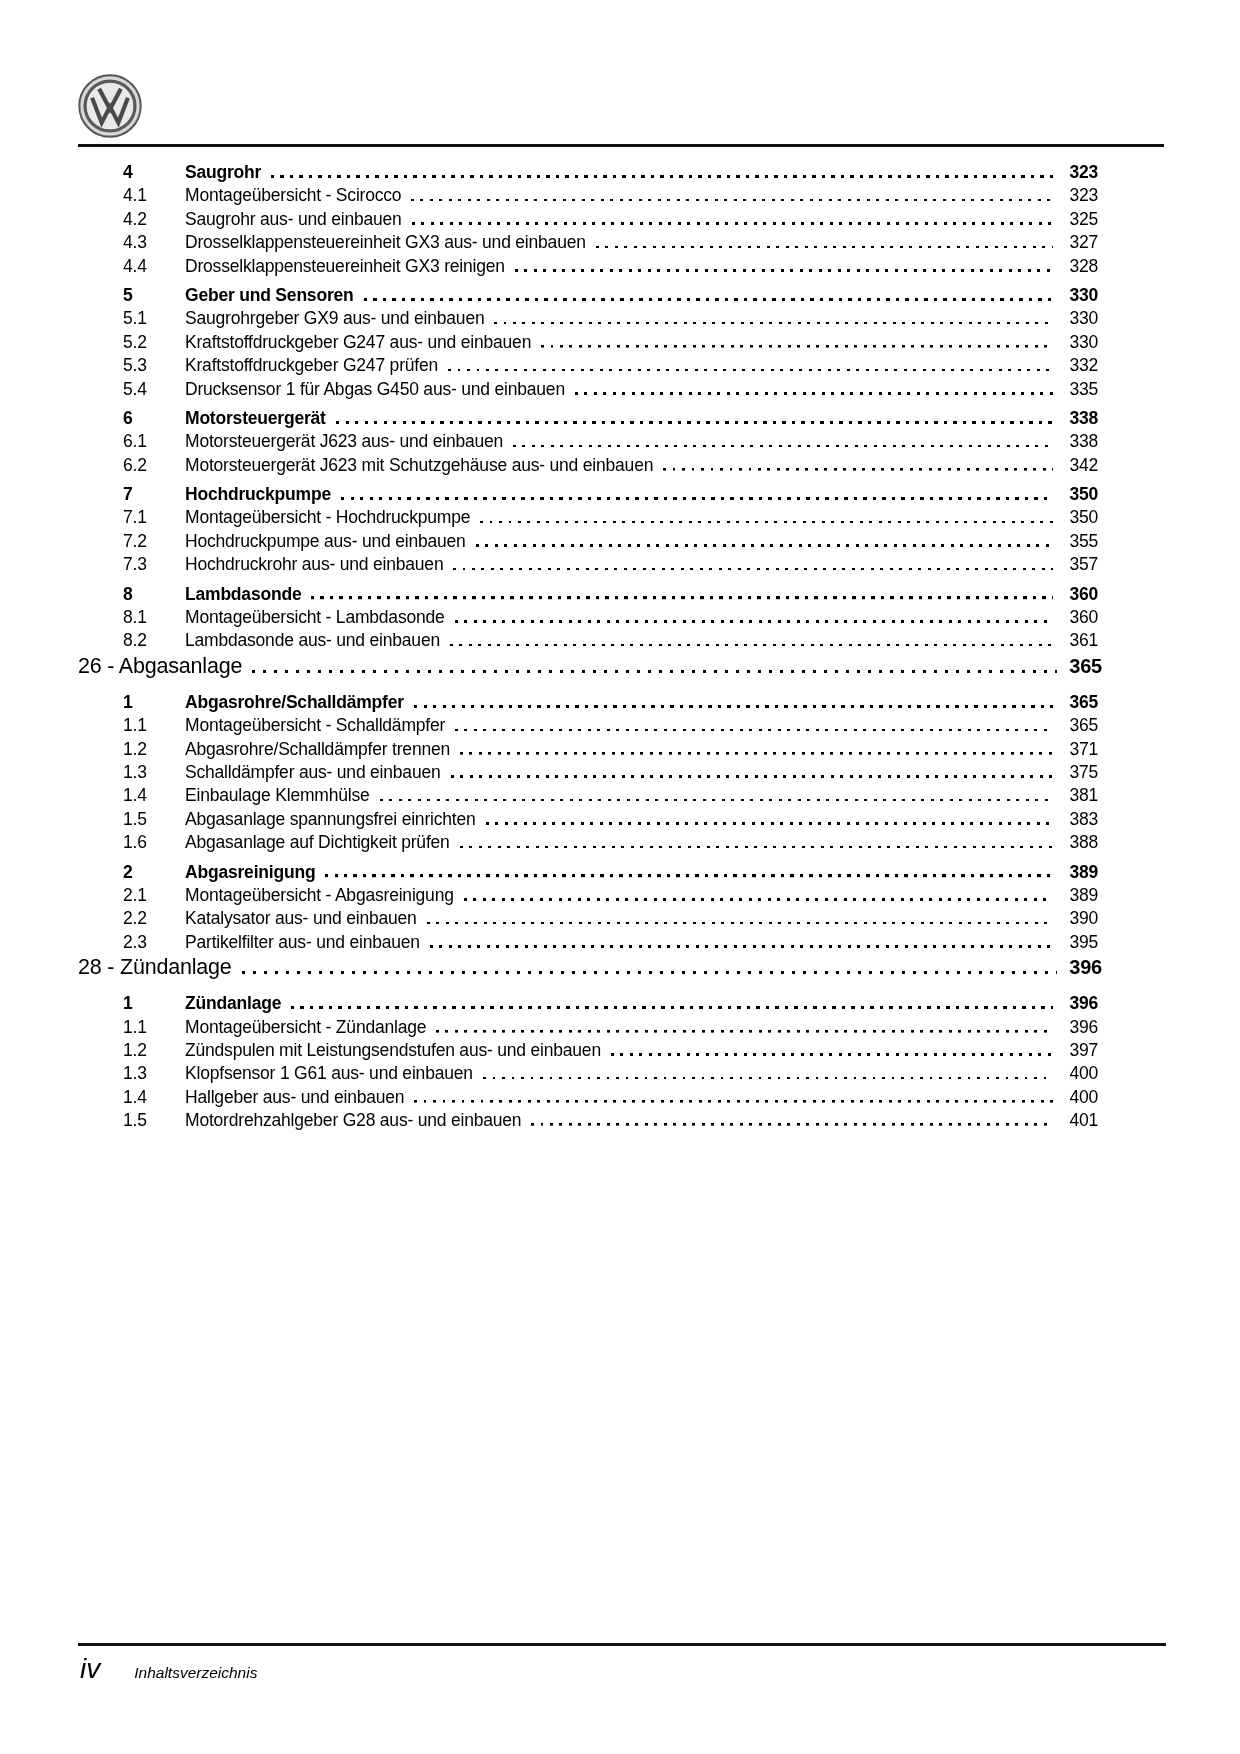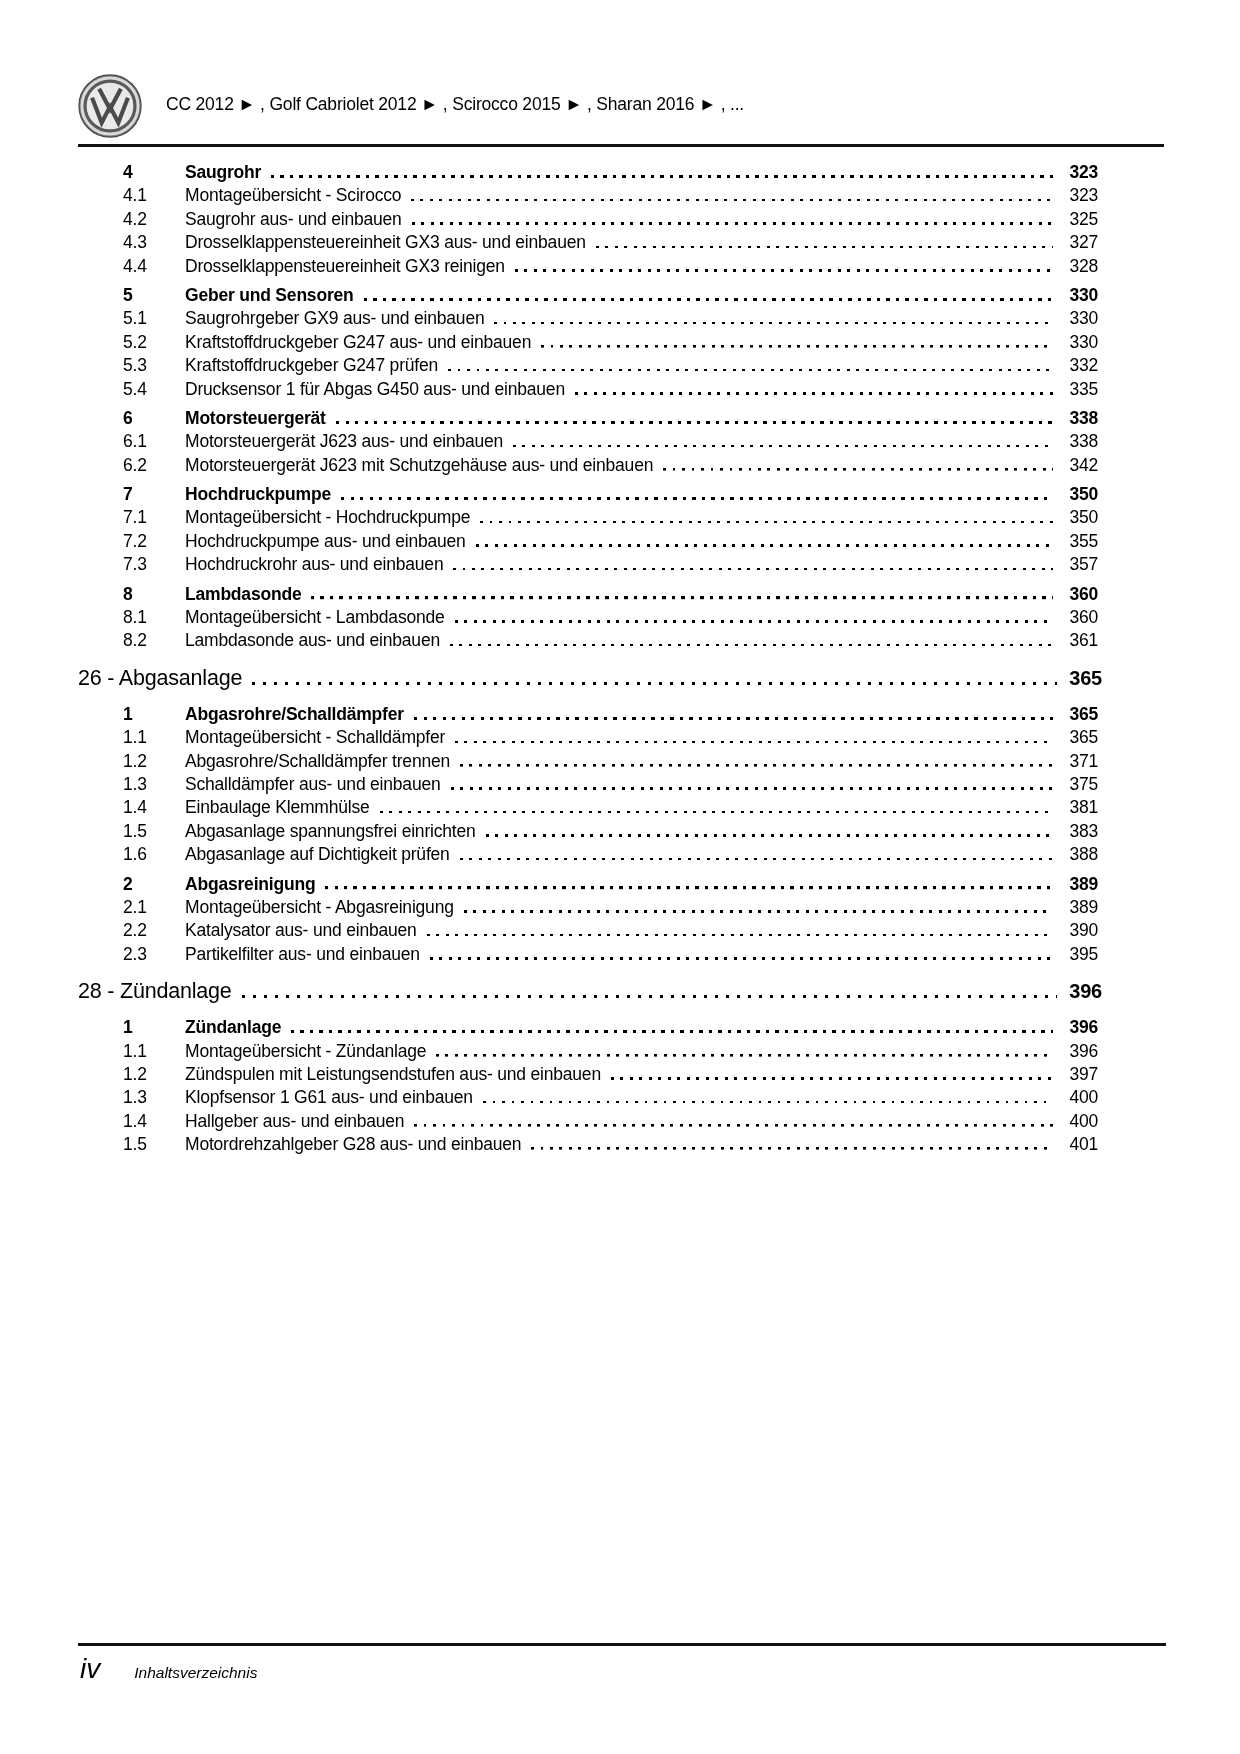--- a/index.html
+++ b/index.html
@@ -66,21 +66,20 @@
     background-position: left bottom;
   }
   .entry.bold .dots { height: 3.2px;
     background-image: repeating-linear-gradient(to right, #000 0px, #000 3.2px, transparent 3.2px, transparent 9.5px); }
 
   .pg { min-width: 36px; text-align: right; white-space: nowrap; }
 
   .chapter {
     display: flex;
     align-items: baseline;
-    margin-top: 12px;
     margin-bottom: 8px;
     height: 30px;
     padding-right: 62px;
     font-size: 21.5px;
     letter-spacing: -0.2px;
   }
   .chapter .dots {
     height: 3.2px;
     background-image: repeating-linear-gradient(to right, #000 0px, #000 3.2px, transparent 3.2px, transparent 11px);
   }
@@ -114,21 +113,20 @@
     <div class="logo-wrap">
       <svg viewBox="0 0 100 100" width="64" height="64" aria-hidden="true">
         <circle cx="50" cy="50" r="48" fill="#d9d9d9" stroke="#4a4a4a" stroke-width="3"></circle>
         <circle cx="50" cy="50" r="47" fill="none" stroke="#8a8a8a" stroke-width="1"></circle>
         <circle cx="50" cy="50" r="39" fill="#e9e9e9" stroke="#5a5a5a" stroke-width="5"></circle>
         <path d="M33 23 L50 55 L67 23" fill="none" stroke="#4a4a4a" stroke-width="6.5" stroke-linejoin="miter"></path>
         <path d="M22 37 L37 76 L50 51 L63 76 L78 37" fill="none" stroke="#4a4a4a" stroke-width="6.5" stroke-linejoin="miter"></path>
       </svg>
     </div>
     <div class="header-text">
-      <div class="header-line">CC 2012 ► , Golf Cabriolet 2012 ► , Scirocco 2015 ► , Sharan 2016 ► , ...</div>
     </div>
   </div>
   <div class="header-rule"></div>
 
   <div class="toc">
       <div class="toc-block">
         <div class="entry bold">
           <span class="num">4</span>
           <span class="title">Saugrohr</span>
           <span class="dots"></span>

